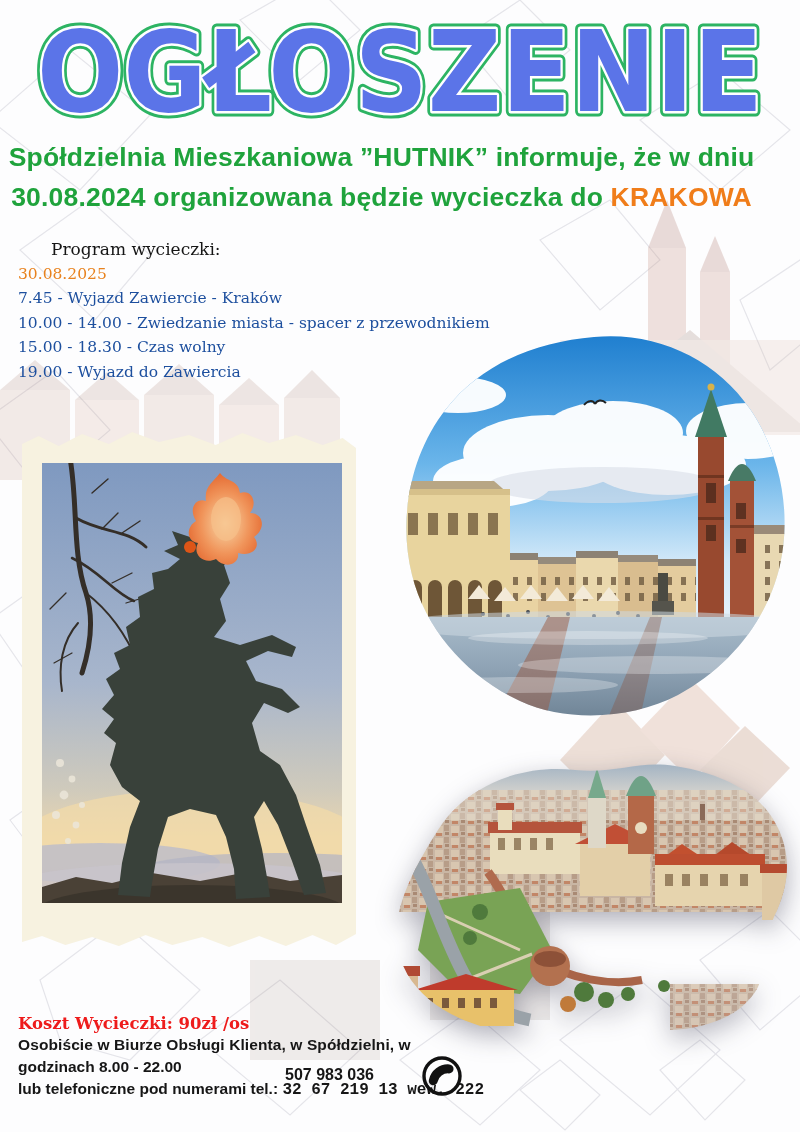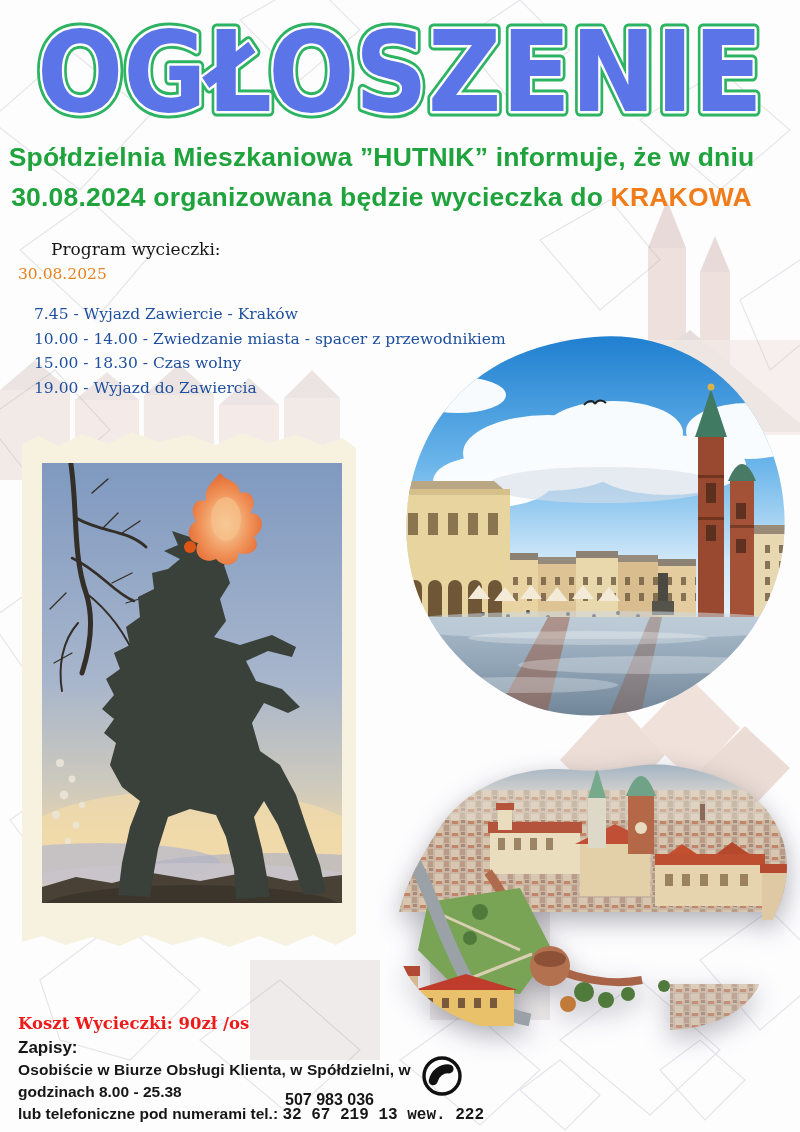--- a/index.html
+++ b/index.html
@@ -32,21 +32,21 @@
   .subtitle .hl{color:var(--accent-orange);}
 
   
   .program{
     position:absolute;left:18px;top:237px;
     font-family:"DejaVu Serif",serif;font-weight:normal;
     font-size:15.5px;line-height:24.6px;
   }
   .program-heading{color:#151515;font-size:17px;padding-left:33px;}
   .program-date{color:var(--program-orange);}
-  .program ul{list-style:none;margin:16px;padding:0;color:var(--program-blue);}
+  .program ul{list-style:none;margin:0;padding:0;color:var(--program-blue);}
 
   
   .dragon-frame{
     position:absolute;left:22px;top:430px;width:334px;height:520px;
     background:var(--frame-cream);
     filter:drop-shadow(0 3px 6px rgba(60,60,60,.12));
     clip-path:polygon(0 14px,5% 6px,11% 16px,18% 4px,26% 14px,33% 2px,41% 12px,50% 5px,
       58% 15px,66% 3px,74% 13px,82% 5px,90% 15px,96% 8px,100% 18px,
       100% calc(100% - 16px),94% calc(100% - 5px),87% calc(100% - 15px),79% calc(100% - 4px),
       71% calc(100% - 14px),62% calc(100% - 3px),54% calc(100% - 13px),45% calc(100% - 5px),
@@ -435,24 +435,23 @@
           </g>
         <rect x="8" y="222" width="40" height="28" fill="#d8b890"></rect>
           <rect x="4" y="214" width="46" height="10" fill="#b04a34"></rect>
         <rect x="300" y="232" width="125" height="55" fill="url(#cityp)" opacity="0.85"></rect>
       </g>
     </svg>
   </div>
 
   <div class="footer">
     <div class="f-cost">Koszt Wycieczki: 90zł /os</div>
-    <div class="f-zapisy">Zapisy:</div>
     <div class="f-office1">Osobiście w Biurze Obsługi Klienta, w Spółdzielni,  w</div>
     <div class="f-row2">
-      <span>godzinach 8.00 - 25.38</span>
+      <span>godzinach 8.00 - 22.00</span>
       <span class="f-mobile">507 983 036</span>
     </div>
     <div class="f-last">
       <span>lub telefoniczne pod numerami tel.:</span>
       <span class="num">32 67 219 13 wew. 222</span>
     </div>
   </div>
 
   <div class="phone-icon">
     <svg viewBox="0 0 44 44" width="44" height="44">

